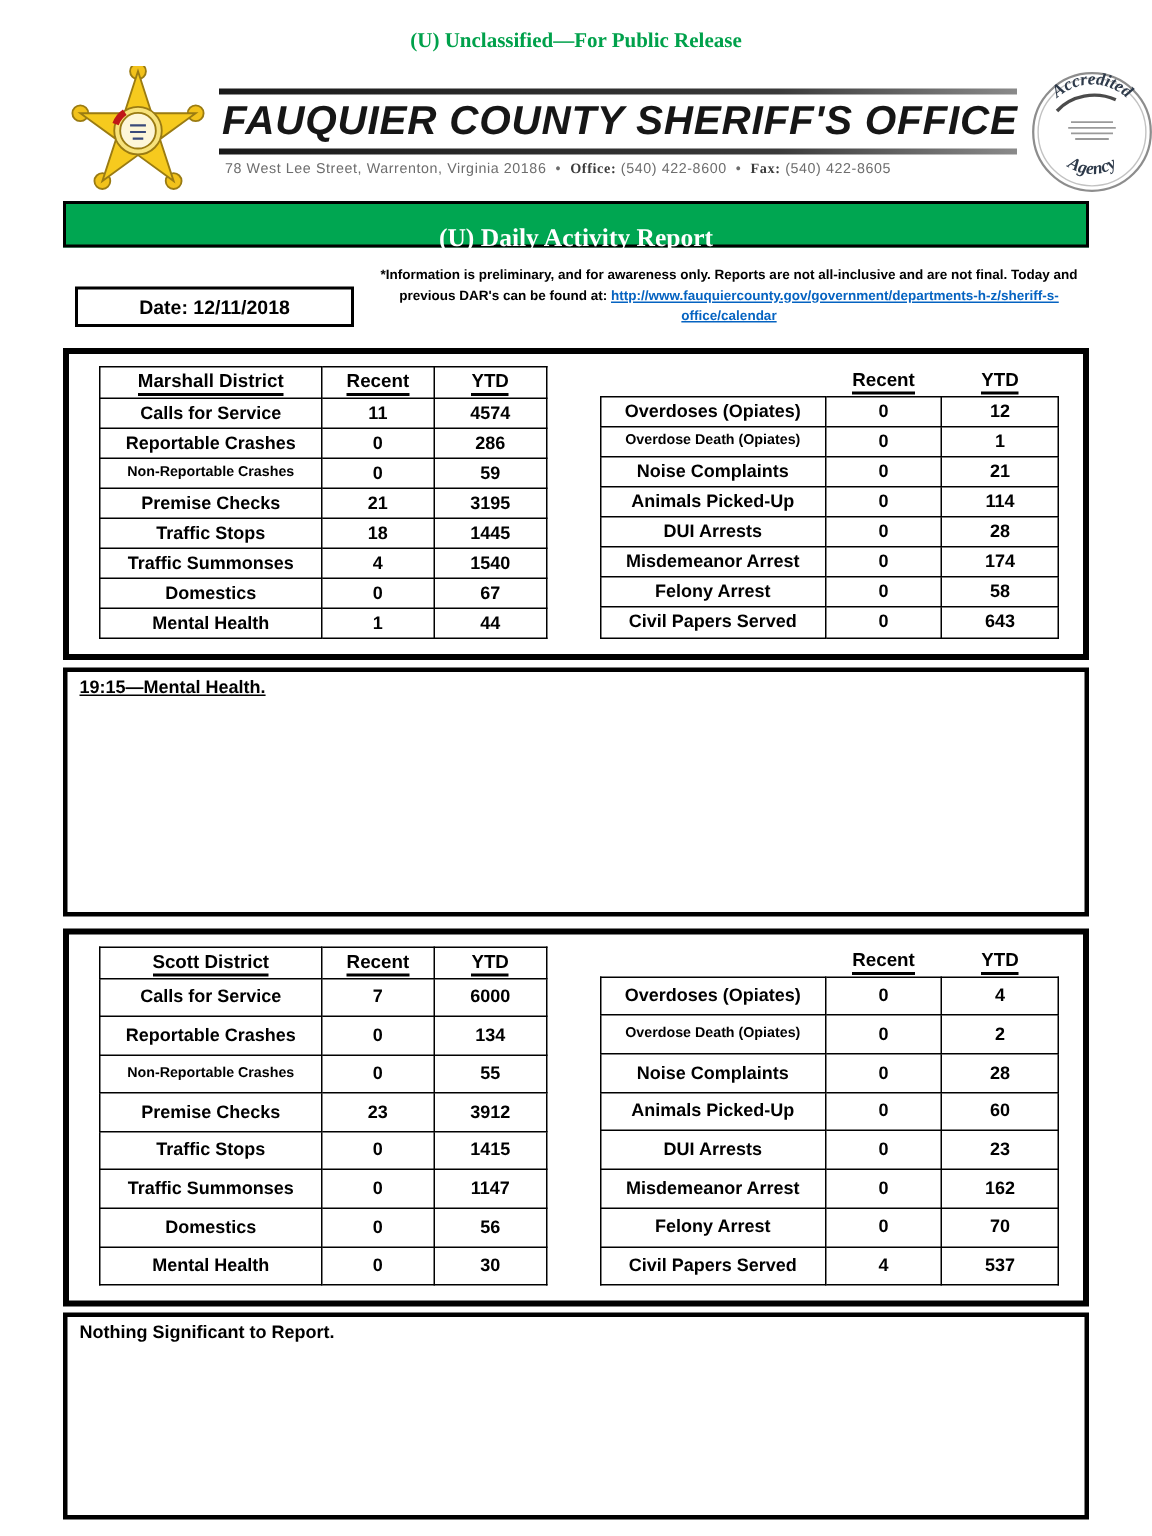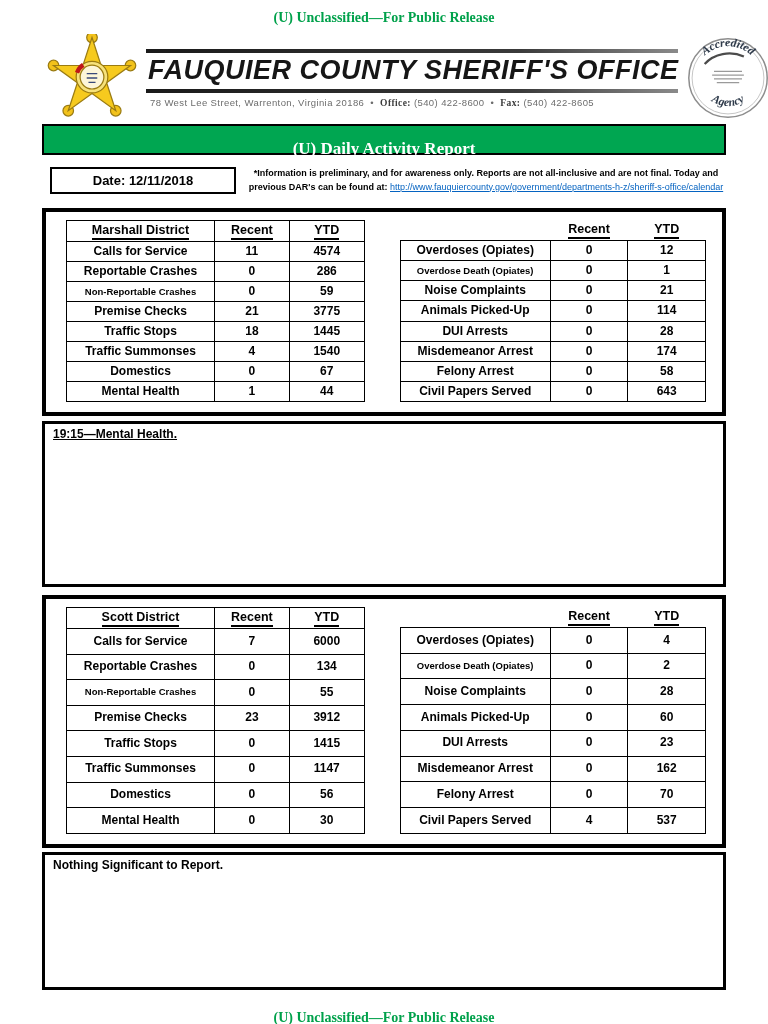--- a/index.html
+++ b/index.html
@@ -1,20 +1,20 @@
 <!DOCTYPE html>
 <html><head>
 <meta charset="utf-8">
 <style>
   * { margin:0; padding:0; box-sizing:border-box; }
   html,body { background:#e9e9e9; }
   .page {
     width:768px; height:1024px; margin:0 auto; background:#fff;
     font-family:"Liberation Sans", sans-serif; color:#000;
-    padding-top:10px; overflow:hidden; position:relative;
+    padding-top:20px; overflow:hidden; position:relative;
   }
   
   .classification {
     text-align:center; font-family:"Liberation Serif", serif;
     font-weight:bold; font-size:14px; color:var(--green-text,#00A14B);
   }
   .classification.bottom { margin-top:20px; }
 
   
   .letterhead { display:flex; align-items:center; margin:10px 34px 0 44px; height:84px; }
@@ -43,21 +43,21 @@
   
   .date-row { display:flex; margin:11px 42px 0 50px; align-items:flex-end; gap:10px; }
   .date-box {
     flex:0 0 186px; border:2px solid #000; padding:4px 2px; text-align:center;
     font-weight:bold; font-size:13px; background:#fff;
   }
   .disclaimer {
     flex:1 1 auto; font-size:9px; font-weight:bold; text-align:center;
     font-family:"Liberation Sans", sans-serif; line-height:1.5; padding-top:1px;
   }
-  .disclaimer a { color:var(--link-blue,#0563C1); text-decoration:underline; font-weight:normal; }
+  .disclaimer a { color:var(--link-blue,#0563C1); text-decoration:underline; font-weight:bold; }
 
   
   .stats-section {
     margin:14px 42px 0; border:4px solid #000; background:#fff;
     display:flex; justify-content:space-between; padding:8px 16px 10px 20px; gap:35px;
   }
   table { border-collapse:collapse; }
   th, td { text-align:center; vertical-align:middle; }
   .hdr-u { border-bottom:2px solid #000; padding-bottom:1px; }
   th { font-size:12.5px; font-weight:bold; padding:2px 3px 4px; }
@@ -173,21 +173,21 @@
             <td>286</td>
           </tr>
           <tr>
             <td class="label small">Non-Reportable Crashes</td>
             <td>0</td>
             <td>59</td>
           </tr>
           <tr>
             <td class="label">Premise Checks</td>
             <td>21</td>
-            <td>3775</td>
+            <td>3195</td>
           </tr>
           <tr>
             <td class="label">Traffic Stops</td>
             <td>18</td>
             <td>1445</td>
           </tr>
           <tr>
             <td class="label">Traffic Summonses</td>
             <td>4</td>
             <td>1540</td>

